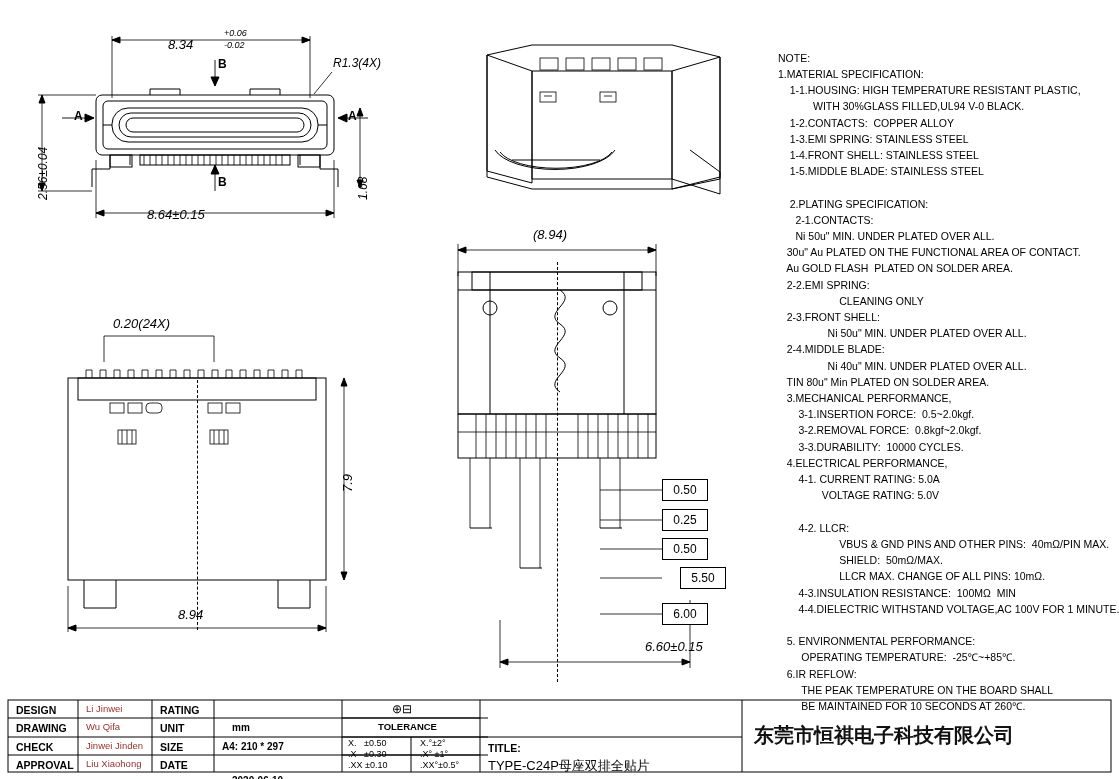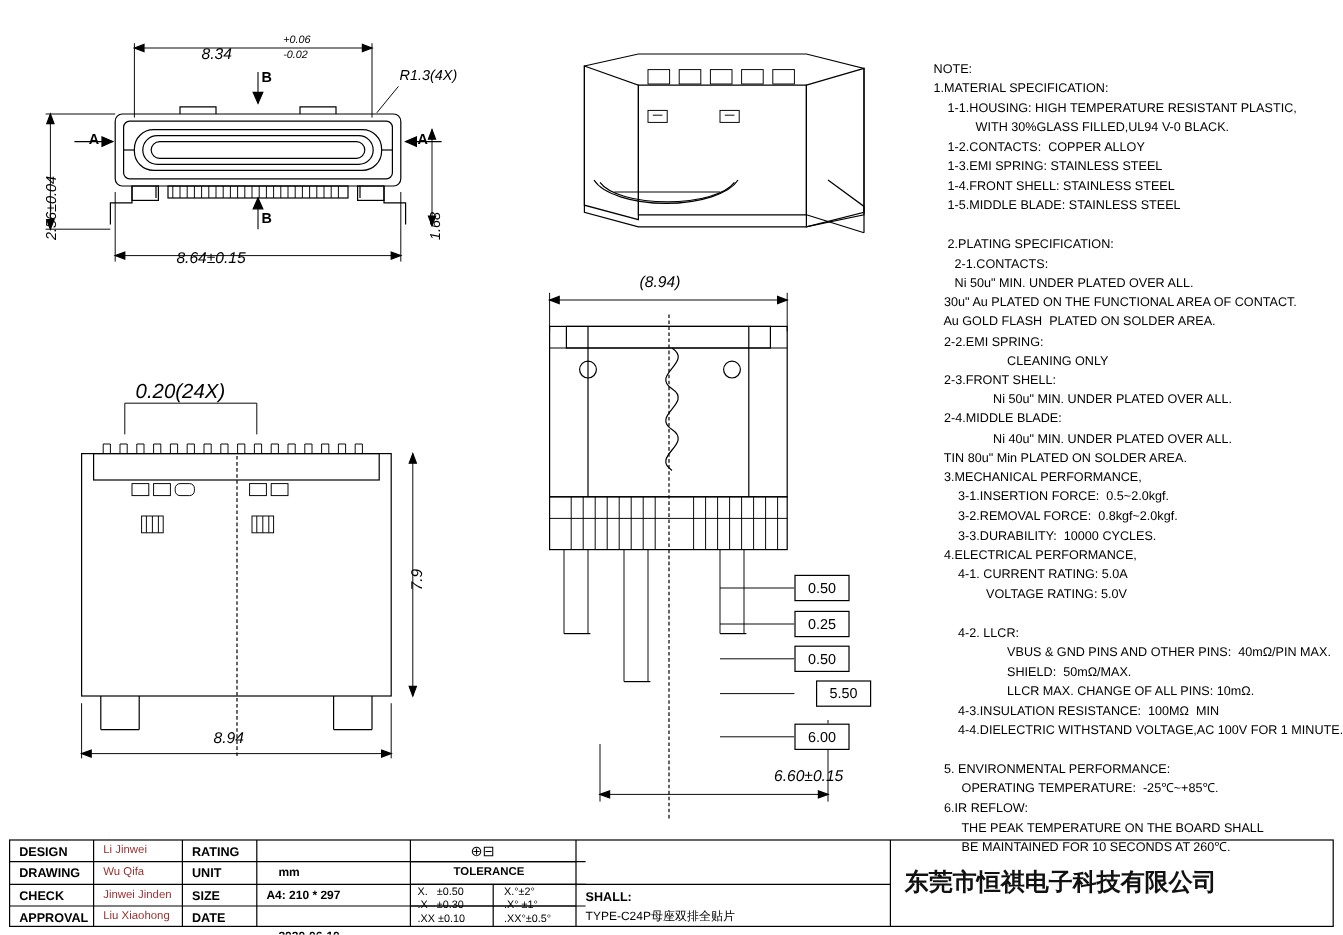--- a/index.html
+++ b/index.html
@@ -1,19 +1,19 @@
 <!DOCTYPE html>
 <html><head>
 <meta charset="utf-8">
 <style>
   html,body{margin:0;padding:0;background:#ffffff;}
   body{font-family:"Liberation Sans", sans-serif;color:#000;}
   #sheet{position:relative;width:1119px;height:779px;overflow:hidden;background:#fff;}
   .txt{position:absolute;white-space:pre;font-size:11px;line-height:1.15;}
-  .txt.tiny{font-size:9px;margin-left:12px;}
+  .txt.tiny{font-size:9px;}
   .ital{font-style:italic;}
   .note{position:absolute;font-size:10.5px;line-height:16.2px;white-space:pre;}
   .dimbox{position:absolute;border:1px solid #000;box-sizing:border-box;background:#fff;
           font-size:12px;display:flex;align-items:center;justify-content:center;}
   .ctrv{position:absolute;border-left:1px dashed #000;}
   .vtxt{position:absolute;transform-origin:0 0;white-space:pre;font-size:11px;}
   .bold{font-weight:bold;}
   .wm{position:absolute;color:rgba(120,120,120,.30);font-size:21px;letter-spacing:1px;}
   .company{position:absolute;font-size:20px;font-weight:bold;color:#111;}
   svg{position:absolute;top:0;left:0;overflow:visible;}
@@ -257,21 +257,21 @@
   <div class="txt ital tiny" style="left:224px;top:40px;">-0.02</div>
   <div class="txt ital" style="left:333px;top:57px;font-size:12px;">R1.3(4X)</div>
   <div class="txt ital" style="left:147px;top:208px;font-size:13px;">8.64±0.15</div>
   <div class="vtxt ital" style="left:36px;top:200px;transform:rotate(-90deg);font-size:12px;">2.56±0.04</div>
   <div class="vtxt ital" style="left:356px;top:200px;transform:rotate(-90deg);font-size:12px;">1.68</div>
   <div class="txt bold" style="left:218px;top:58px;font-size:12px;">B</div>
   <div class="txt bold" style="left:218px;top:176px;font-size:12px;">B</div>
   <div class="txt bold" style="left:74px;top:110px;font-size:12px;">A</div>
   <div class="txt bold" style="left:348px;top:110px;font-size:12px;">A</div>
 
-  <div class="txt ital" style="left:113px;top:317px;font-size:17px;">0.20(24X)</div>
+  <div class="txt ital" style="left:113px;top:317px;font-size:13px;">0.20(24X)</div>
   <div class="vtxt ital" style="left:340px;top:492px;transform:rotate(-90deg);font-size:13px;">7.9</div>
   <div class="txt ital" style="left:178px;top:608px;font-size:13px;">8.94</div>
 
   <div class="txt ital" style="left:533px;top:228px;font-size:13px;">(8.94)</div>
   <div class="txt ital" style="left:645px;top:640px;font-size:13px;">6.60±0.15</div>
 
   <div class="dimbox" style="left:662px;top:479px;width:46px;height:22px;">0.50</div>
   <div class="dimbox" style="left:662px;top:509px;width:46px;height:22px;">0.25</div>
   <div class="dimbox" style="left:662px;top:538px;width:46px;height:22px;">0.50</div>
   <div class="dimbox" style="left:680px;top:567px;width:46px;height:22px;">5.50</div>
@@ -362,18 +362,18 @@
 
   <div class="txt" style="left:392px;top:703px;font-size:12px;">⊕⊟</div>
   <div class="txt bold" style="left:378px;top:722px;font-size:9.5px;">TOLERANCE</div>
   <div class="txt" style="left:348px;top:738px;font-size:9px;">X.   ±0.50</div>
   <div class="txt" style="left:348px;top:749px;font-size:9px;">.X   ±0.30</div>
   <div class="txt" style="left:348px;top:760px;font-size:9px;">.XX ±0.10</div>
   <div class="txt" style="left:420px;top:738px;font-size:9px;">X.°±2°</div>
   <div class="txt" style="left:420px;top:749px;font-size:9px;">.X° ±1°</div>
   <div class="txt" style="left:420px;top:760px;font-size:9px;">.XX°±0.5°</div>
 
-  <div class="txt bold" style="left:488px;top:742px;font-size:10.5px;">SHALL:</div>
-  <div class="txt" style="left:488px;top:759px;font-size:10px;">TYPE-C24P母座双排全贴片</div>
+  <div class="txt bold" style="left:488px;top:742px;font-size:10.5px;">TITLE:</div>
+  <div class="txt" style="left:488px;top:759px;font-size:13px;">TYPE-C24P母座双排全贴片</div>
 
   <div class="company" style="left:754px;top:722px;">东莞市恒祺电子科技有限公司</div>
 
 </div>
 
 </body></html>

